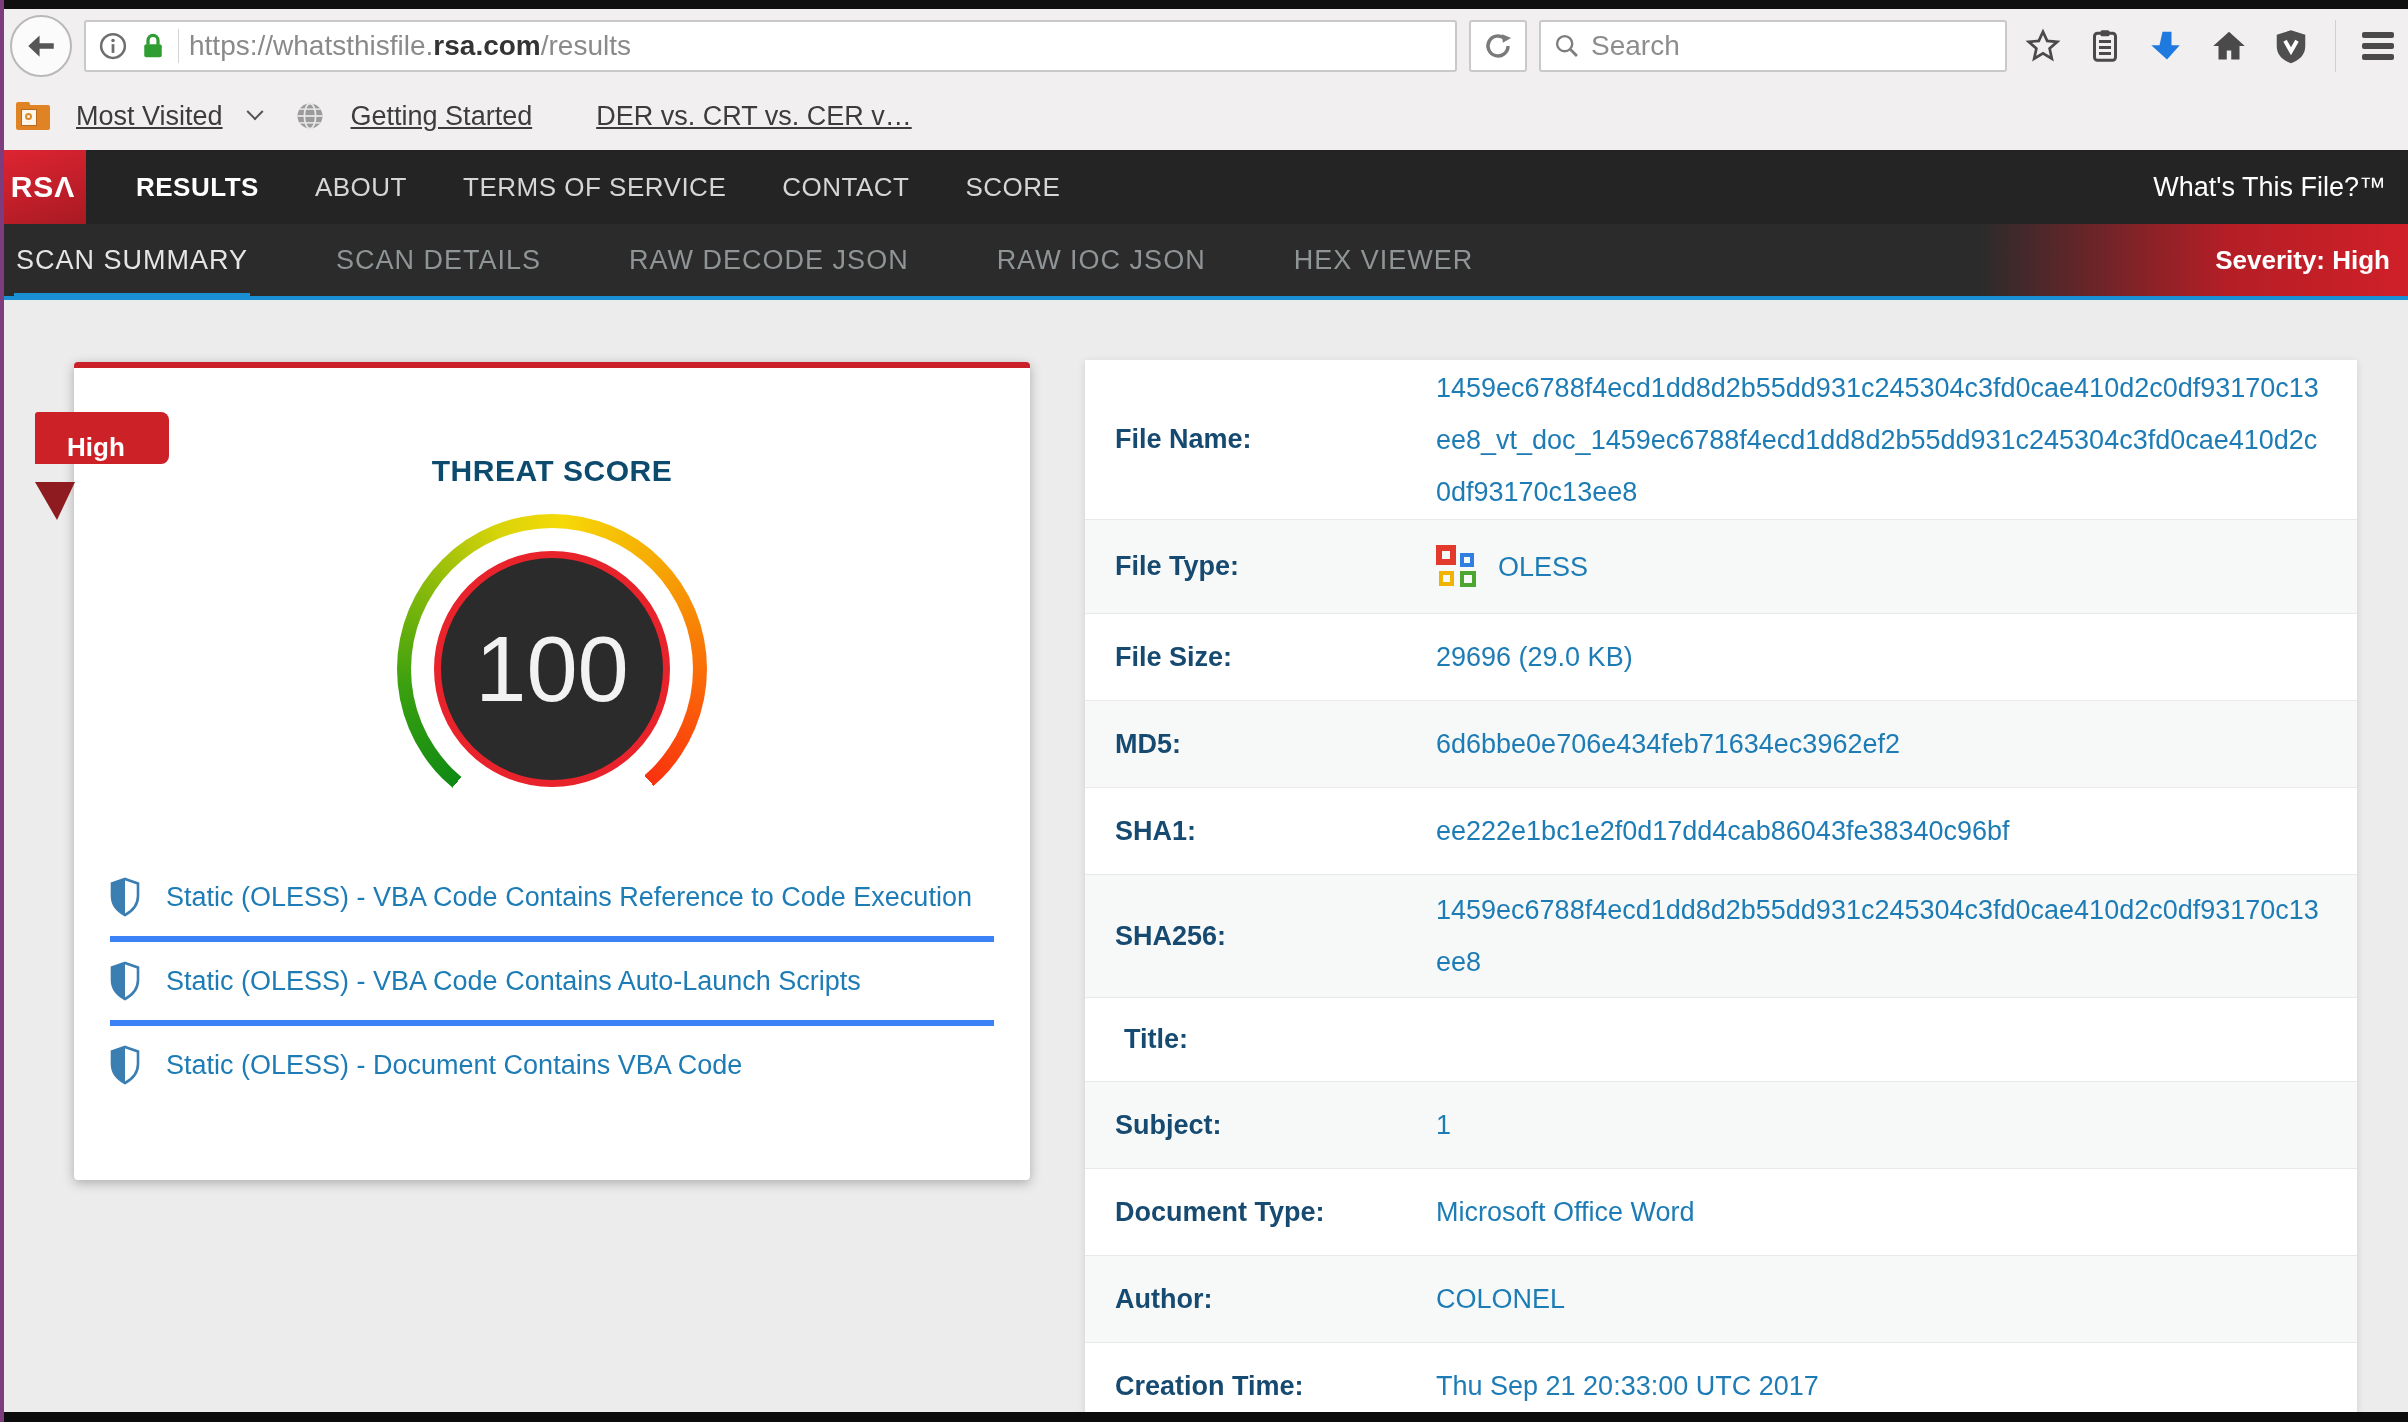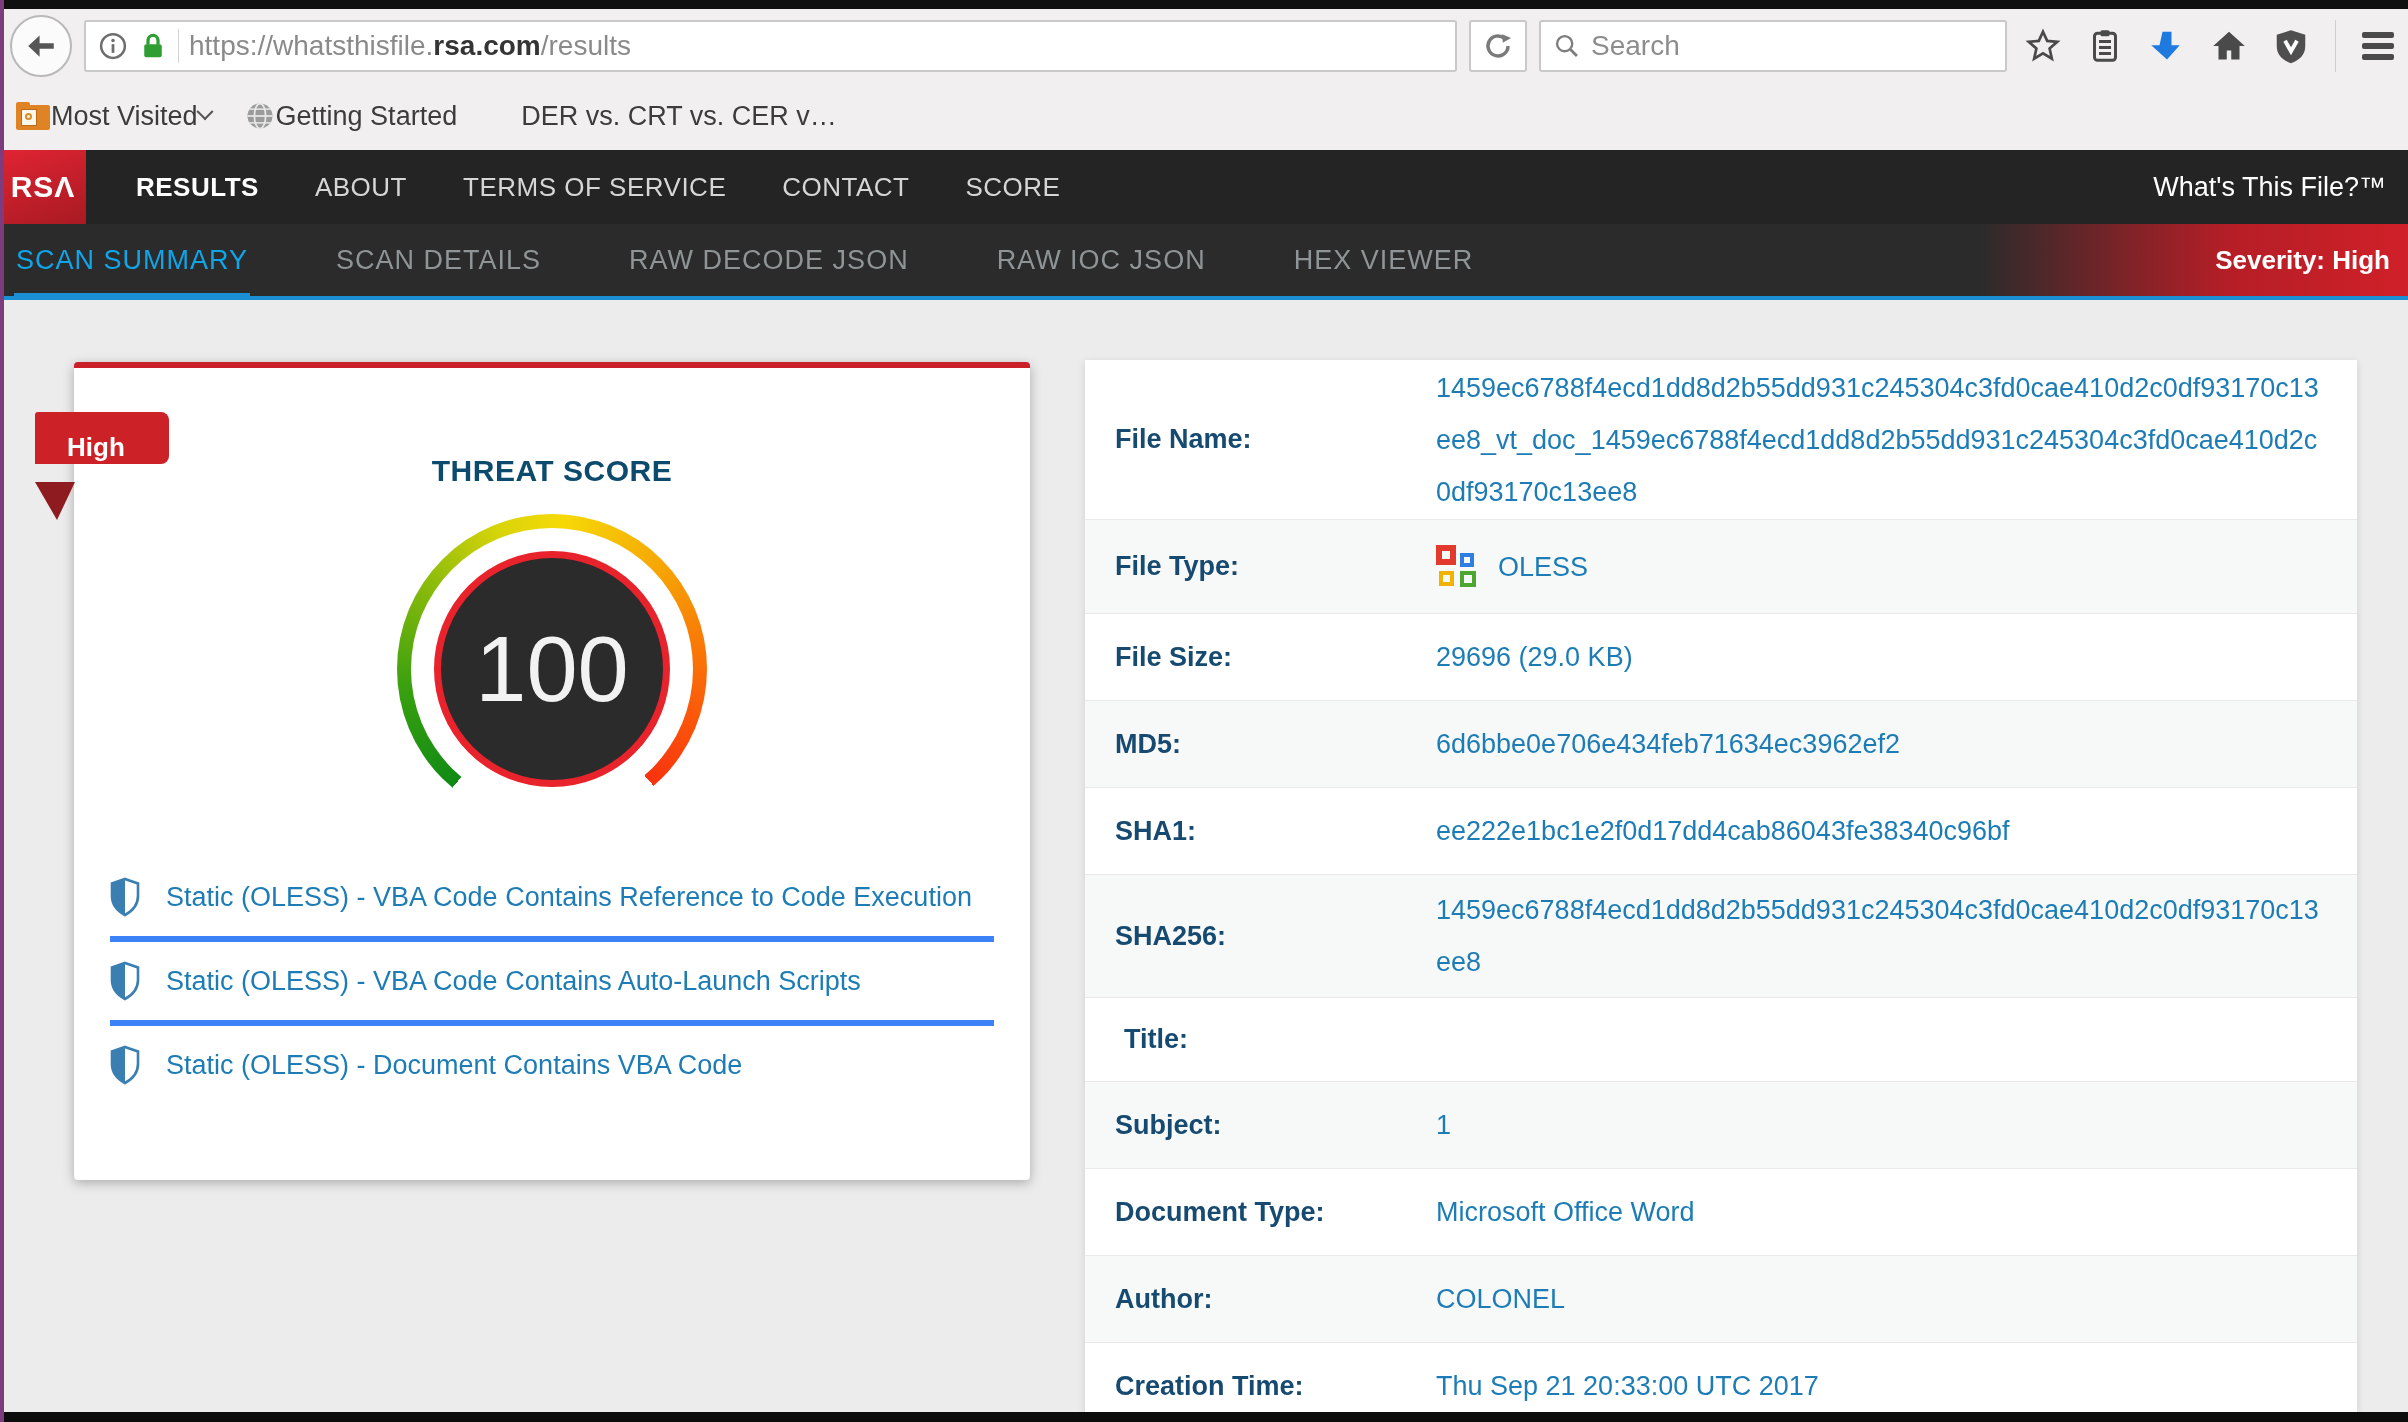--- a/index.html
+++ b/index.html
@@ -28,21 +28,21 @@
                display:flex; align-items:center; padding:0 12px; gap:10px; flex:none; }
   .search-ph { font-size:28px; color:#8d8d8d; }
   .tb-icons { display:flex; align-items:center; gap:26px; flex:none; padding-left:6px; }
   .tb-sep { width:1px; height:52px; background:#cfcfcf; }
   .hamburger { display:flex; flex-direction:column; gap:5px; }
   .hamburger i { display:block; width:32px; height:6px; background:#4a4a4a; border-radius:2px; }
 
   
   .bookmarks { position:absolute; top:82px; left:0; right:0; height:68px; background:#f1efef;
                display:flex; align-items:center; padding-left:16px; }
-  .bm { display:flex; align-items:center; gap:1px; font-size:27px; color:#3c3c3c; }
+  .bm { display:flex; align-items:center; gap:26px; font-size:27px; color:#3c3c3c;text-decoration:underline; }
   .bm + .bm { margin-left:34px; }
   .bm-der { margin-left:64px !important; }
   .chev { width:12px; height:12px; border-right:2px solid #555; border-bottom:2px solid #555;
           transform:rotate(45deg) translate(-3px,-3px); }
 
   
   .mainnav { position:absolute; top:150px; left:0; right:0; height:74px; background:#242424;
              display:flex; align-items:center; }
   .rsa-logo { width:86px; height:74px; background:linear-gradient(160deg,#e02433,#a81a22);
               color:#fff; font-weight:bold; font-size:30px; display:flex; align-items:center;
@@ -53,21 +53,21 @@
   .nav-spacer { flex:1; }
   .product-name { color:#fff; font-size:27px; margin-right:22px; }
 
   
   .subnav { position:absolute; top:224px; left:0; right:0; height:76px; background:#2b2b2b;
             border-bottom:4px solid #1b8fd4; display:flex; align-items:center; }
   .tab { font-size:27px; color:#8f9496; letter-spacing:1px; height:72px; line-height:72px;
          position:relative; }
   .tab:first-child { margin-left:16px; }
   .tab + .tab { margin-left:88px; }
-  .tab.active { color:#0ea5e9; }
+  .tab.active { color:#e5e5e5; }
   .tab.active::after { content:""; position:absolute; left:-2px; right:-2px; bottom:-6px;
                        height:9px; background:#1b8fd4; }
   .severity { position:absolute; right:0; top:0; height:72px; width:430px;
               background:linear-gradient(to right, rgba(43,43,43,0) 0%, #b51e26 58%, #d02029 100%);
               display:flex; align-items:center; justify-content:flex-end; padding-right:18px; }
   .severity span { color:#fff; font-size:26px; font-weight:bold; }
 
   
   .content { position:absolute; top:300px; left:0; right:0; bottom:0; background:#ececec; }
 

